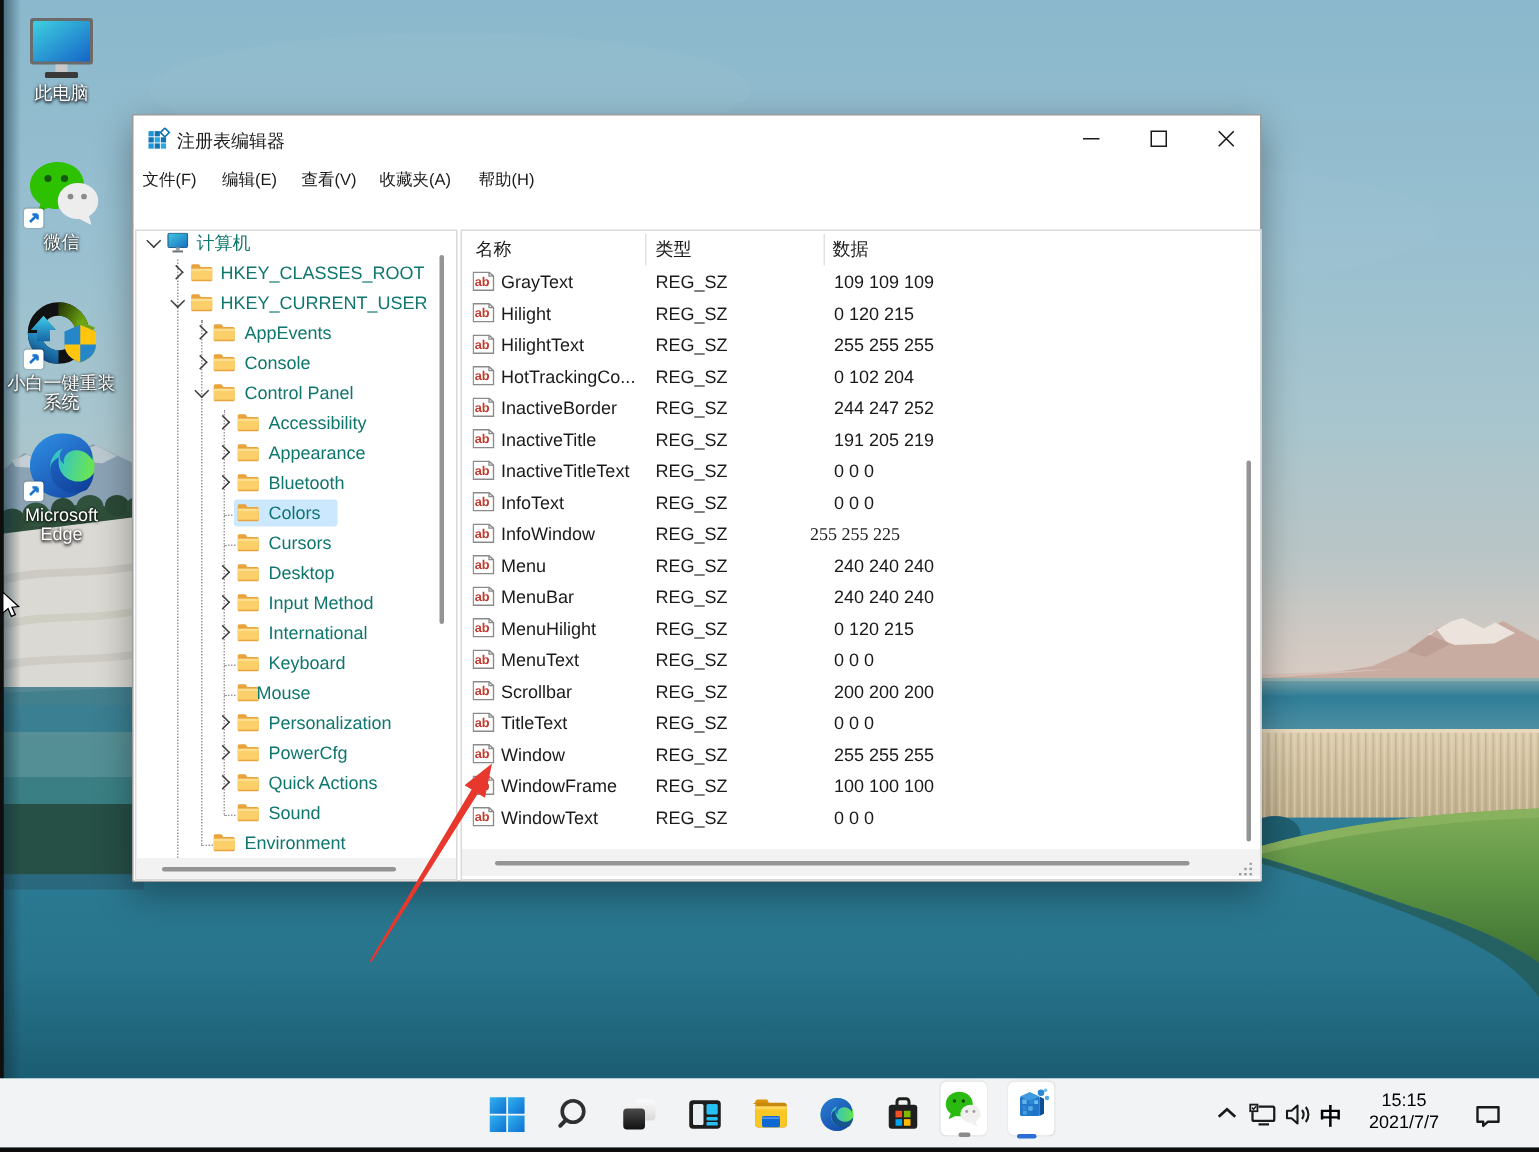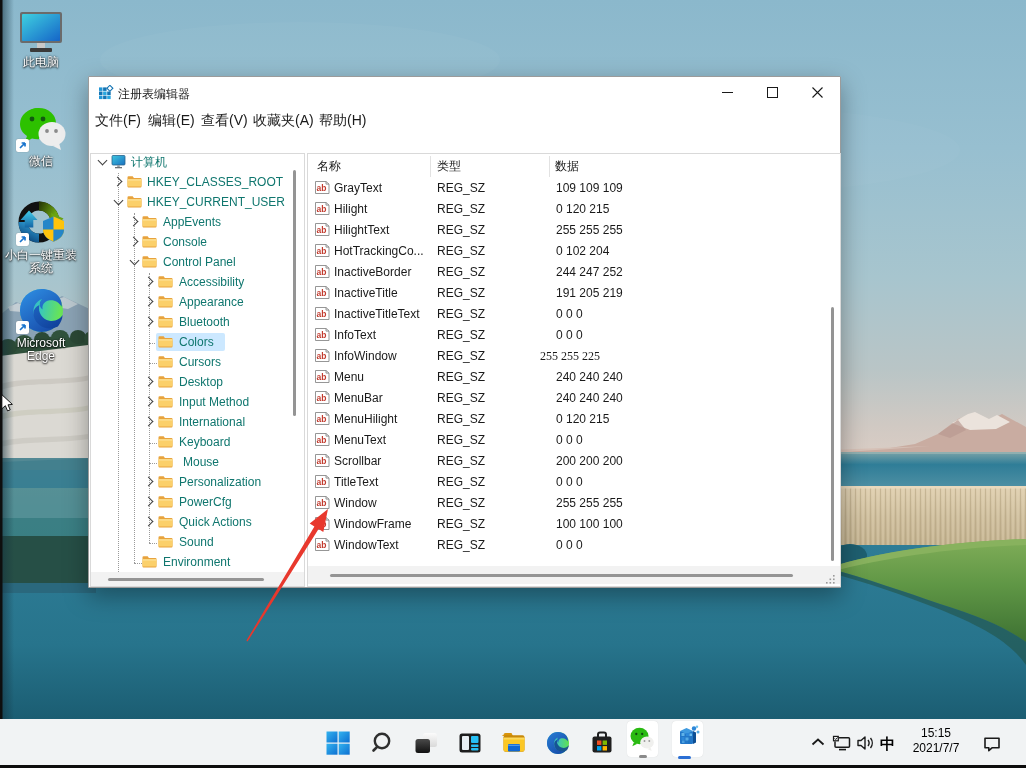--- a/index.html
+++ b/index.html
@@ -12,21 +12,21 @@
 
 #taskbar{position:absolute;left:0;top:719px;width:1026px;height:46px;background:#f1f3f4;}
 #tbblack{position:absolute;left:0;top:765px;width:1026px;height:3px;background:#0c0c0c;}
 .tbi{position:absolute;top:731px;width:24px;height:24px;}
 .tbcard{position:absolute;top:721px;width:31px;height:36px;background:#fff;border-radius:4px;box-shadow:0 0 1px rgba(0,0,0,.15);}
 .tray{position:absolute;color:#000;}
 
 #win{position:absolute;left:88px;top:76px;width:751px;height:510px;background:#fff;border:1px solid #9b9b9b;border-radius:1px;box-shadow:0 8px 24px rgba(0,0,0,.35);}
 #title-txt{position:absolute;left:29px;top:9px;font-size:12px;color:#1a1a1a;}
 .wbtn{position:absolute;top:0;width:45px;height:31px;}
-#menubar{position:absolute;left:0;top:31px;width:100%;height:21px;font-size:14px;color:#1a1a1a;}
+#menubar{position:absolute;left:0;top:31px;width:100%;height:21px;font-size:11px;color:#1a1a1a;}
 #menubar span{position:absolute;top:4px;}
 #addr{position:absolute;left:0;top:52px;width:749px;height:20px;border-top:1px solid #d9d9d9;border-bottom:1px solid #d9d9d9;font-size:12px;color:#1a1a1a;line-height:20px;padding-left:5px;}
 #lpane{position:absolute;left:1px;top:76px;width:213px;height:432px;border:1px solid #d9d9d9;background:#fff;overflow:hidden;font-size:12px;color:#0f766e;}
 #rpane{position:absolute;left:218px;top:76px;width:532px;height:432px;border:1px solid #d9d9d9;background:#fff;overflow:hidden;font-size:12px;color:#1a1a1a;}
 .trow{position:absolute;height:20px;line-height:20px;white-space:nowrap;}
 .lrow{position:absolute;height:21px;line-height:21px;white-space:nowrap;}
 .chev{position:absolute;width:6px;height:6px;border-right:1.4px solid #3f3f3f;border-bottom:1.4px solid #3f3f3f;}
 .chev.cl{transform:rotate(-45deg);}
 .chev.op{transform:rotate(45deg);}
 .dotv{position:absolute;width:1px;border-left:1px dotted #9a9a9a;}
@@ -522,21 +522,21 @@
           <path d="M0.5,4.2 l14,0 0,1.5 -14,0 Z" fill="#fcdf91"></path>
         </svg>
         <span style="position:absolute;left:88px;top:0;">Keyboard</span>
       </div>
  <div class="trow" style="left:0;top:298px;width:210px;">
         <svg style="position:absolute;left:67px;top:3px;" width="15" height="13" viewBox="0 0 15 13">
           <path d="M0.5,2.2 a1,1 0 0 1 1,-1 l4.2,0 1.2,1.8 6.6,0 a1,1 0 0 1 1,1 l0,7.5 a1,1 0 0 1 -1,1 l-12,0 a1,1 0 0 1 -1,-1 Z" fill="#e8a33d"></path>
           <path d="M0.5,4.2 l14,0 0,6.3 a1,1 0 0 1 -1,1 l-12,0 a1,1 0 0 1 -1,-1 Z" fill="#fbd06b"></path>
           <path d="M0.5,4.2 l14,0 0,1.5 -14,0 Z" fill="#fcdf91"></path>
         </svg>
-        <span style="position:absolute;left:92px;top:0;">Mouse</span>
+        <span style="position:absolute;left:80px;top:0;">Mouse</span>
       </div>
  <div class="trow" style="left:0;top:318px;width:210px;">
         <span class="chev cl" style="left:54.2px;top:6.4px;"></span>
         <svg style="position:absolute;left:67px;top:3px;" width="15" height="13" viewBox="0 0 15 13">
           <path d="M0.5,2.2 a1,1 0 0 1 1,-1 l4.2,0 1.2,1.8 6.6,0 a1,1 0 0 1 1,1 l0,7.5 a1,1 0 0 1 -1,1 l-12,0 a1,1 0 0 1 -1,-1 Z" fill="#e8a33d"></path>
           <path d="M0.5,4.2 l14,0 0,6.3 a1,1 0 0 1 -1,1 l-12,0 a1,1 0 0 1 -1,-1 Z" fill="#fbd06b"></path>
           <path d="M0.5,4.2 l14,0 0,1.5 -14,0 Z" fill="#fcdf91"></path>
         </svg>
         <span style="position:absolute;left:88px;top:0;">Personalization</span>
       </div>

